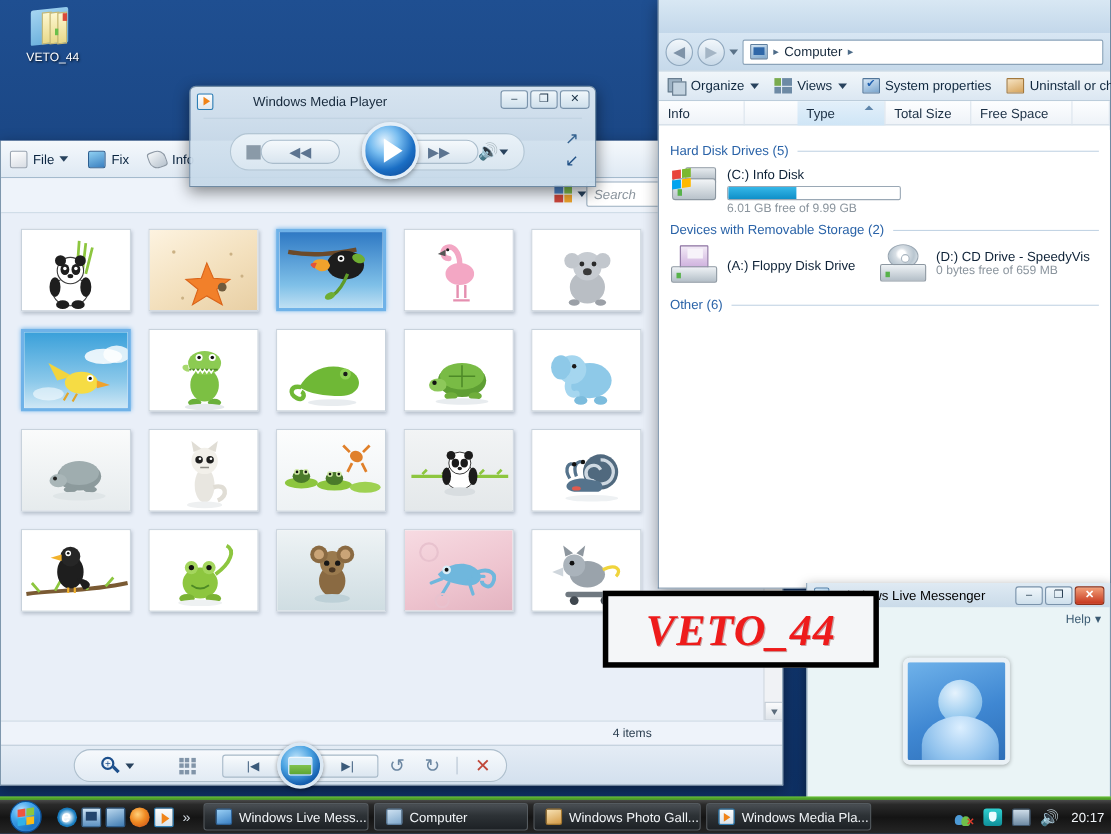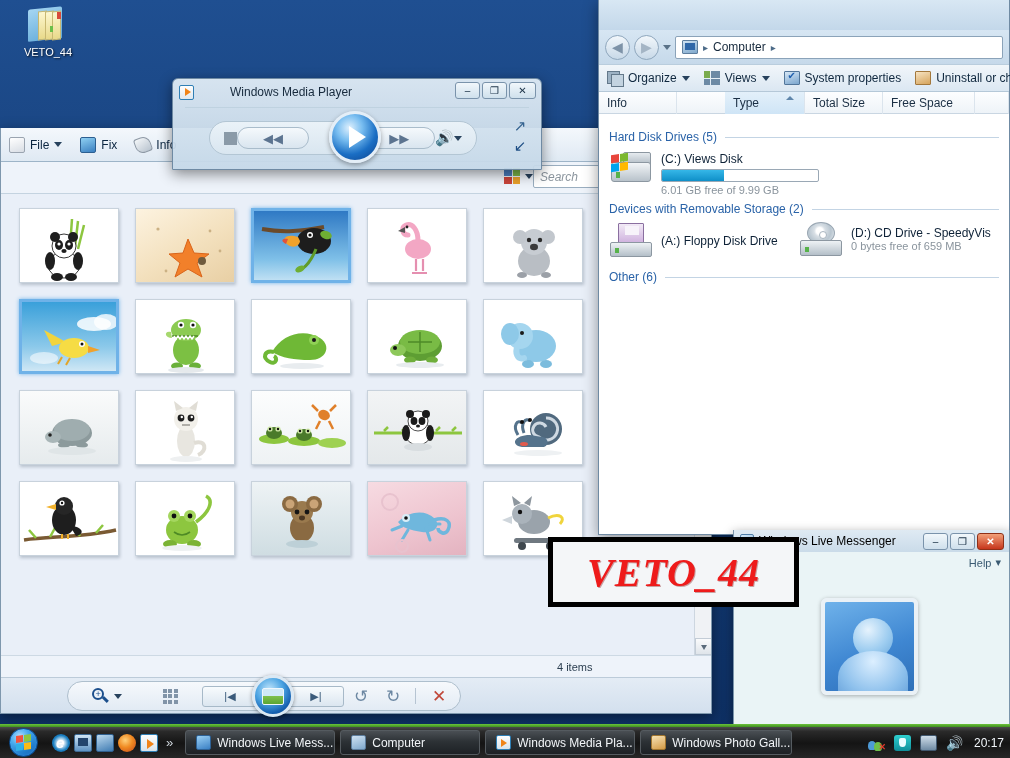--- a/index.html
+++ b/index.html
@@ -954,21 +954,21 @@
         <div class="hd-top"></div>
         <div class="hd-body"></div>
         <div class="winlogo">
             <i></i>
             <i></i>
             <i></i>
             <i></i>
           </div>
       </div>
       <div class="drive-meta">
-        <div class="drive-name">(C:) Views Disk</div>
+        <div class="drive-name">(C:) Info Disk</div>
         <div class="drive-bar">
             <i style="width:40%"></i>
           </div>
         <div class="drive-sub">6.01 GB free of 9.99 GB</div>
       </div>
     </div>
 
     <div class="grp-hdr">
       <span>Devices with Removable Storage (2)</span>
       <span class="line"></span>
@@ -1049,27 +1049,27 @@
 
   <div id="tasks">
     <div class="taskbtn w1">
       <span class="tico msgr"></span>
       <span>Windows Live Mess...</span>
     </div>
     <div class="taskbtn w2">
       <span class="tico comp"></span>
       <span>Computer</span>
     </div>
+    <div class="taskbtn w3">
+      <span class="tico gall"></span>
+      <span>Windows Photo Gall...</span>
+    </div>
     <div class="taskbtn w4">
       <span class="tico wmp"></span>
       <span>Windows Media Pla...</span>
-    </div>
-    <div class="taskbtn w3">
-      <span class="tico gall"></span>
-      <span>Windows Photo Gall...</span>
     </div>
   </div>
 
   <div id="tray">
     <span class="tray-ico net">
       <span class="b1"></span>
         <span class="b2"></span>
         <span class="x">✕</span>
     </span>
     <span class="tray-ico shield"></span>

